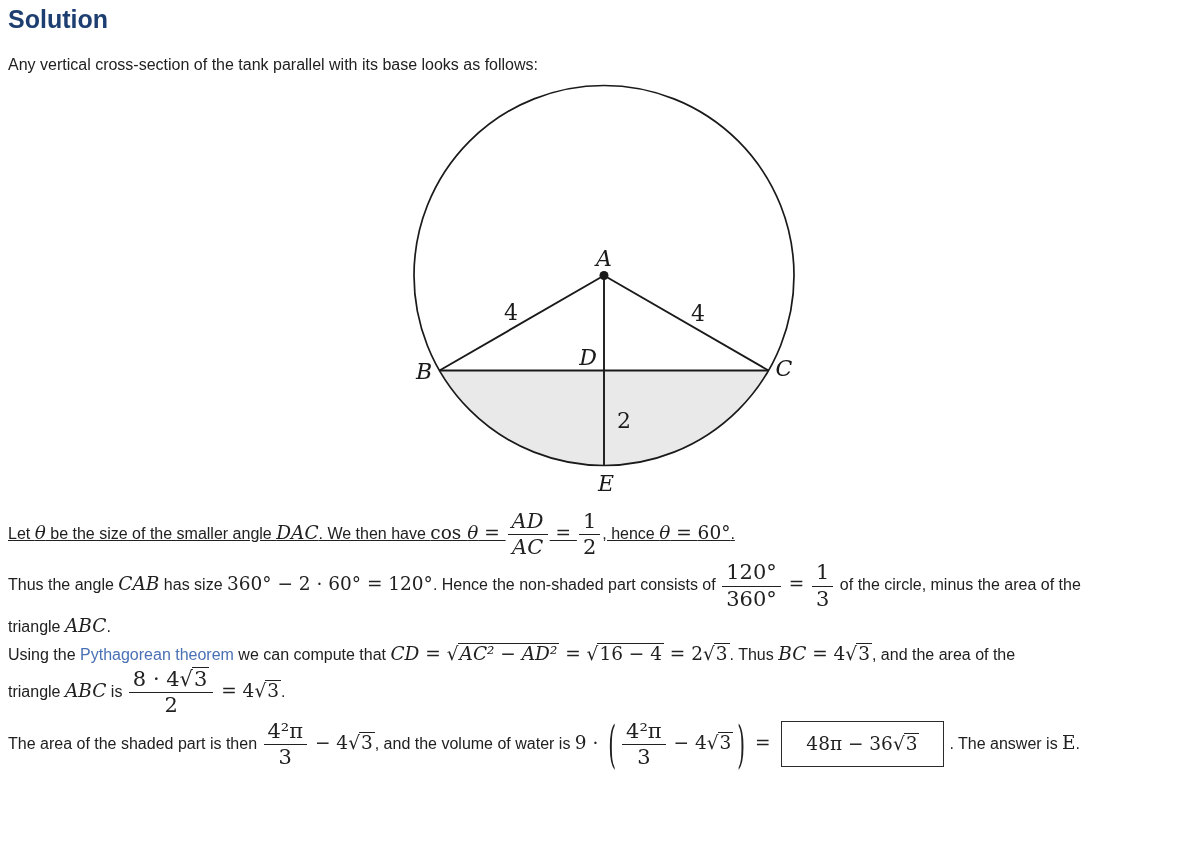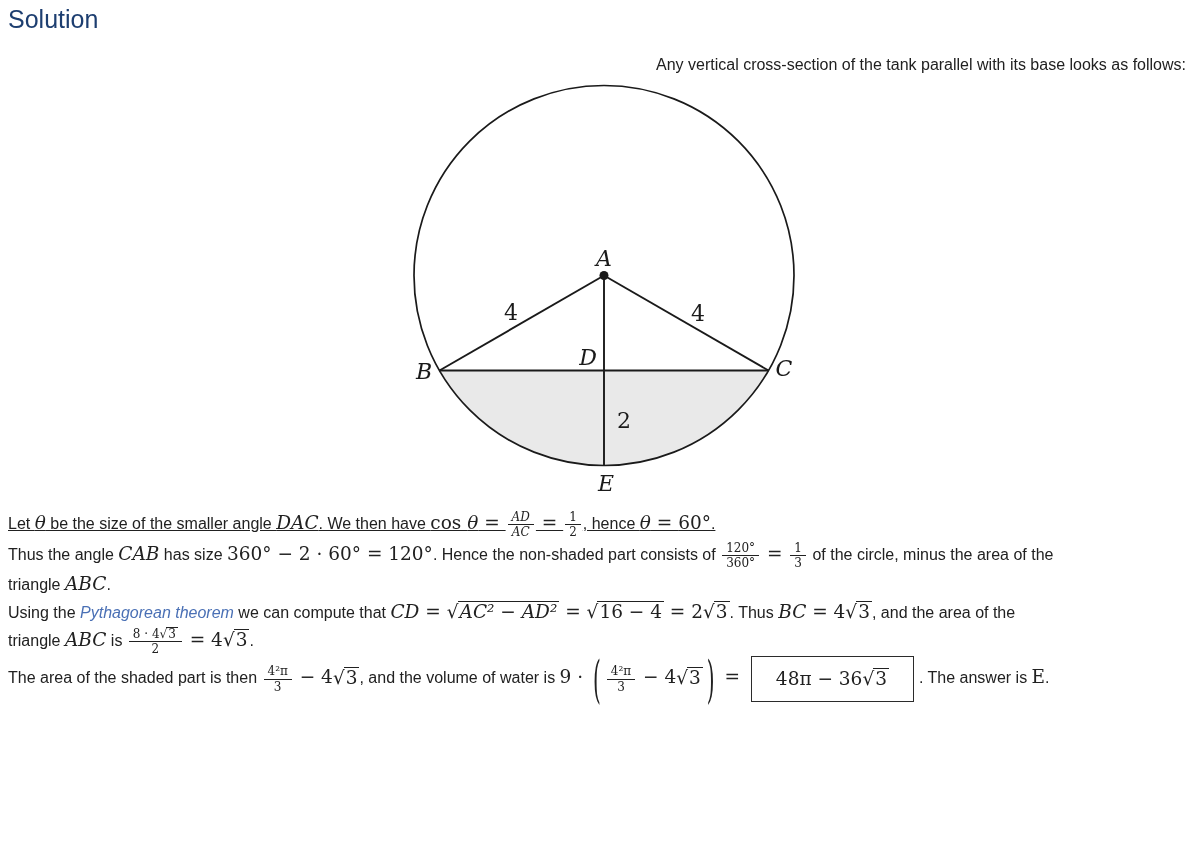--- a/index.html
+++ b/index.html
@@ -6,58 +6,58 @@
   html, body { margin: 0; padding: 0; }
   body {
     width: 1196px; height: 845px; overflow: hidden;
     background: #ffffff;
     font-family: "Liberation Sans", sans-serif;
     color: #212121;
   }
   .page { padding: 2px 10px 0 8px; }
 
   h1.title {
-    font-size: 25px; font-weight: 400; color: #1d3e70;
+    font-size: 25px; font-weight: 700; color: #1d3e70;
     margin: 2px 0 19px 0; line-height: 1.2;
   }
   p.body {
     font-size: 16px; line-height: 1.5; margin: 0;
   }
-  .intro { margin: 0 0 6px 0; text-align: right; }
+  .intro { margin: 0 0 6px 0; }
 
   
   .figure { height: 432px; position: relative; }
   .figure svg { position: absolute; left: 369px; top: 2px; }
   .dlabel { font-family: "DejaVu Serif", serif; font-size: 22px; fill: #1a1a1a; }
   .ital { font-style: italic; }
 
   
   .math { font-family: "DejaVu Serif", serif; font-size: 18.5px; color: #212121; }
   .mi { font-style: italic; }
   .frac {
     display: inline-block; vertical-align: middle; text-align: center;
-    font-family: "DejaVu Serif", serif; font-size: 12px; margin: 0 2px;
+    font-family: "DejaVu Serif", serif; font-size: 21px; margin: 0 2px;
   }
   .frac .num, .frac .den { display: block; line-height: 1.2; padding: 0 4px; }
   .frac .den { border-top: 1.4px solid #212121; }
   .sqrt { white-space: nowrap; }
   .sqrt .rad {
     display: inline-block; border-top: 1.5px solid #212121;
     line-height: 1.1; padding: 0 2px 0 2px; margin-left: -1px; text-align: right;
   }
   .bigparen {
     display: inline-block; font-family: "DejaVu Serif", serif;
     font-size: 20px; transform: scaleY(2.55); vertical-align: middle;
     margin: 0 4px; font-weight: 400;
   }
   .boxed {
     display: inline-block; border: 1.3px solid #2b2b2b;
     padding: 8px 24px; vertical-align: middle; margin: 0 5px; white-space: nowrap;
   }
-  .wikilink { color: #4a70b5; text-decoration: none; font-style: italic; }
+  .wikilink { color: #4a70b5; text-decoration: none; }
 
   .p-volume { margin-top: 17px; }
   .p-theta  { margin-top: 11px; text-decoration: underline; }
   .p-angle  { margin-top: 3px; line-height: 1.62; }
   .p-pyth   { margin-top: 7px; line-height: 1.6; }
   .p-area   { margin-top: 5px; }
 </style>
 </head>
 <body>
 

